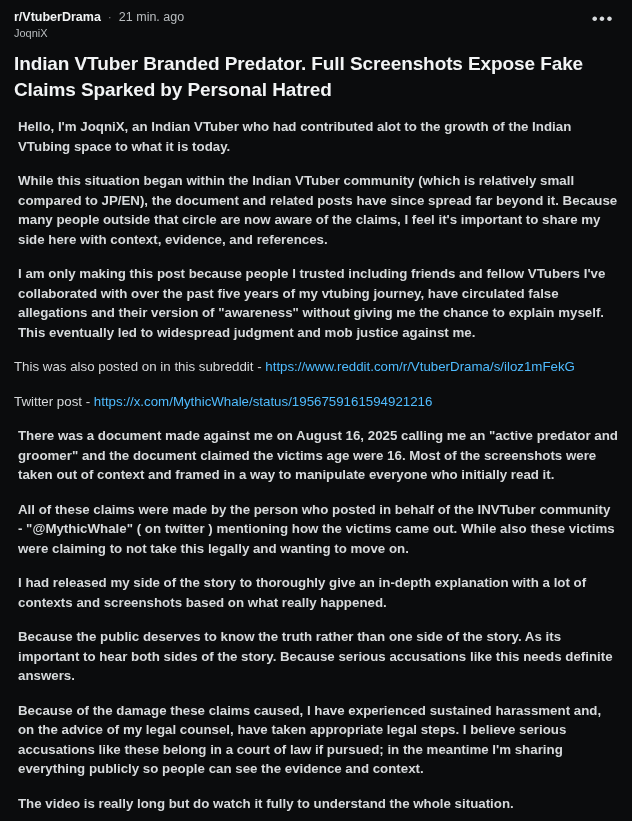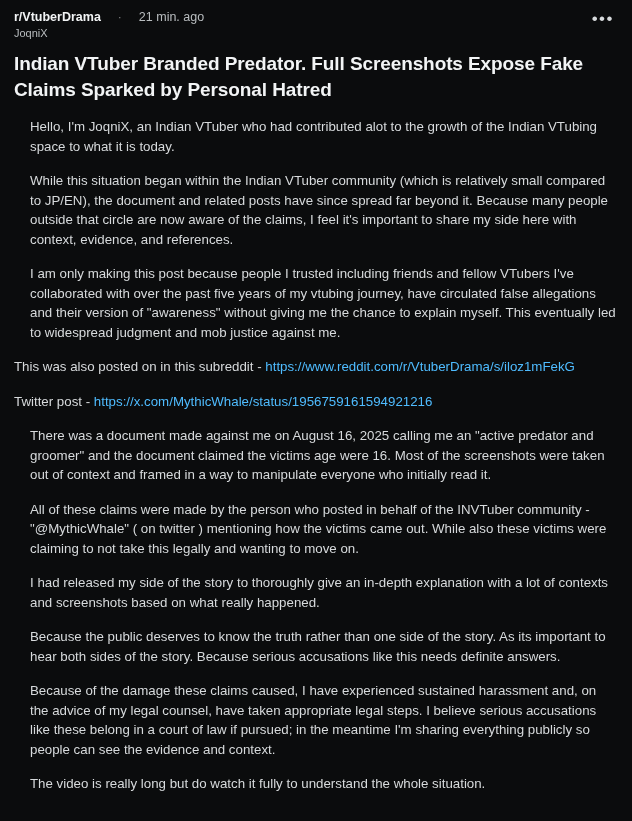--- a/index.html
+++ b/index.html
@@ -26,21 +26,21 @@
     margin-bottom: 10px;
   }
   .header-left {
     display: flex;
     flex-direction: column;
     gap: 1px;
   }
   .meta-line {
     display: flex;
     align-items: flex-end;
-    gap: 17px;
+    gap: 7px;
     font-size: 12.5px;
     line-height: 15px;
   }
   .subreddit {
     color: #f2f4f5;
     font-weight: bold;
     text-decoration: none;
   }
   .dot-sep {
     color: #818384;
@@ -69,21 +69,22 @@
     line-height: 26px;
     font-weight: bold;
     color: #f2f4f5;
     margin: 4px 0 14px 0;
     letter-spacing: -0.1px;
   }
   p.body-para {
     font-size: 13.3px;
     line-height: 19.5px;
     color: #d7dadc;
-    margin: 0 0 15px 16px;
+    margin: 0 0 15px 4px;
+    font-weight: bold;
   }
   a.inline-link {
     color: #4fbcff;
     text-decoration: none;
     word-break: break-all;
   }
   .link-block {
     font-size: 13.3px;
     line-height: 19.5px;
     margin: 13px 0 15px 0;

